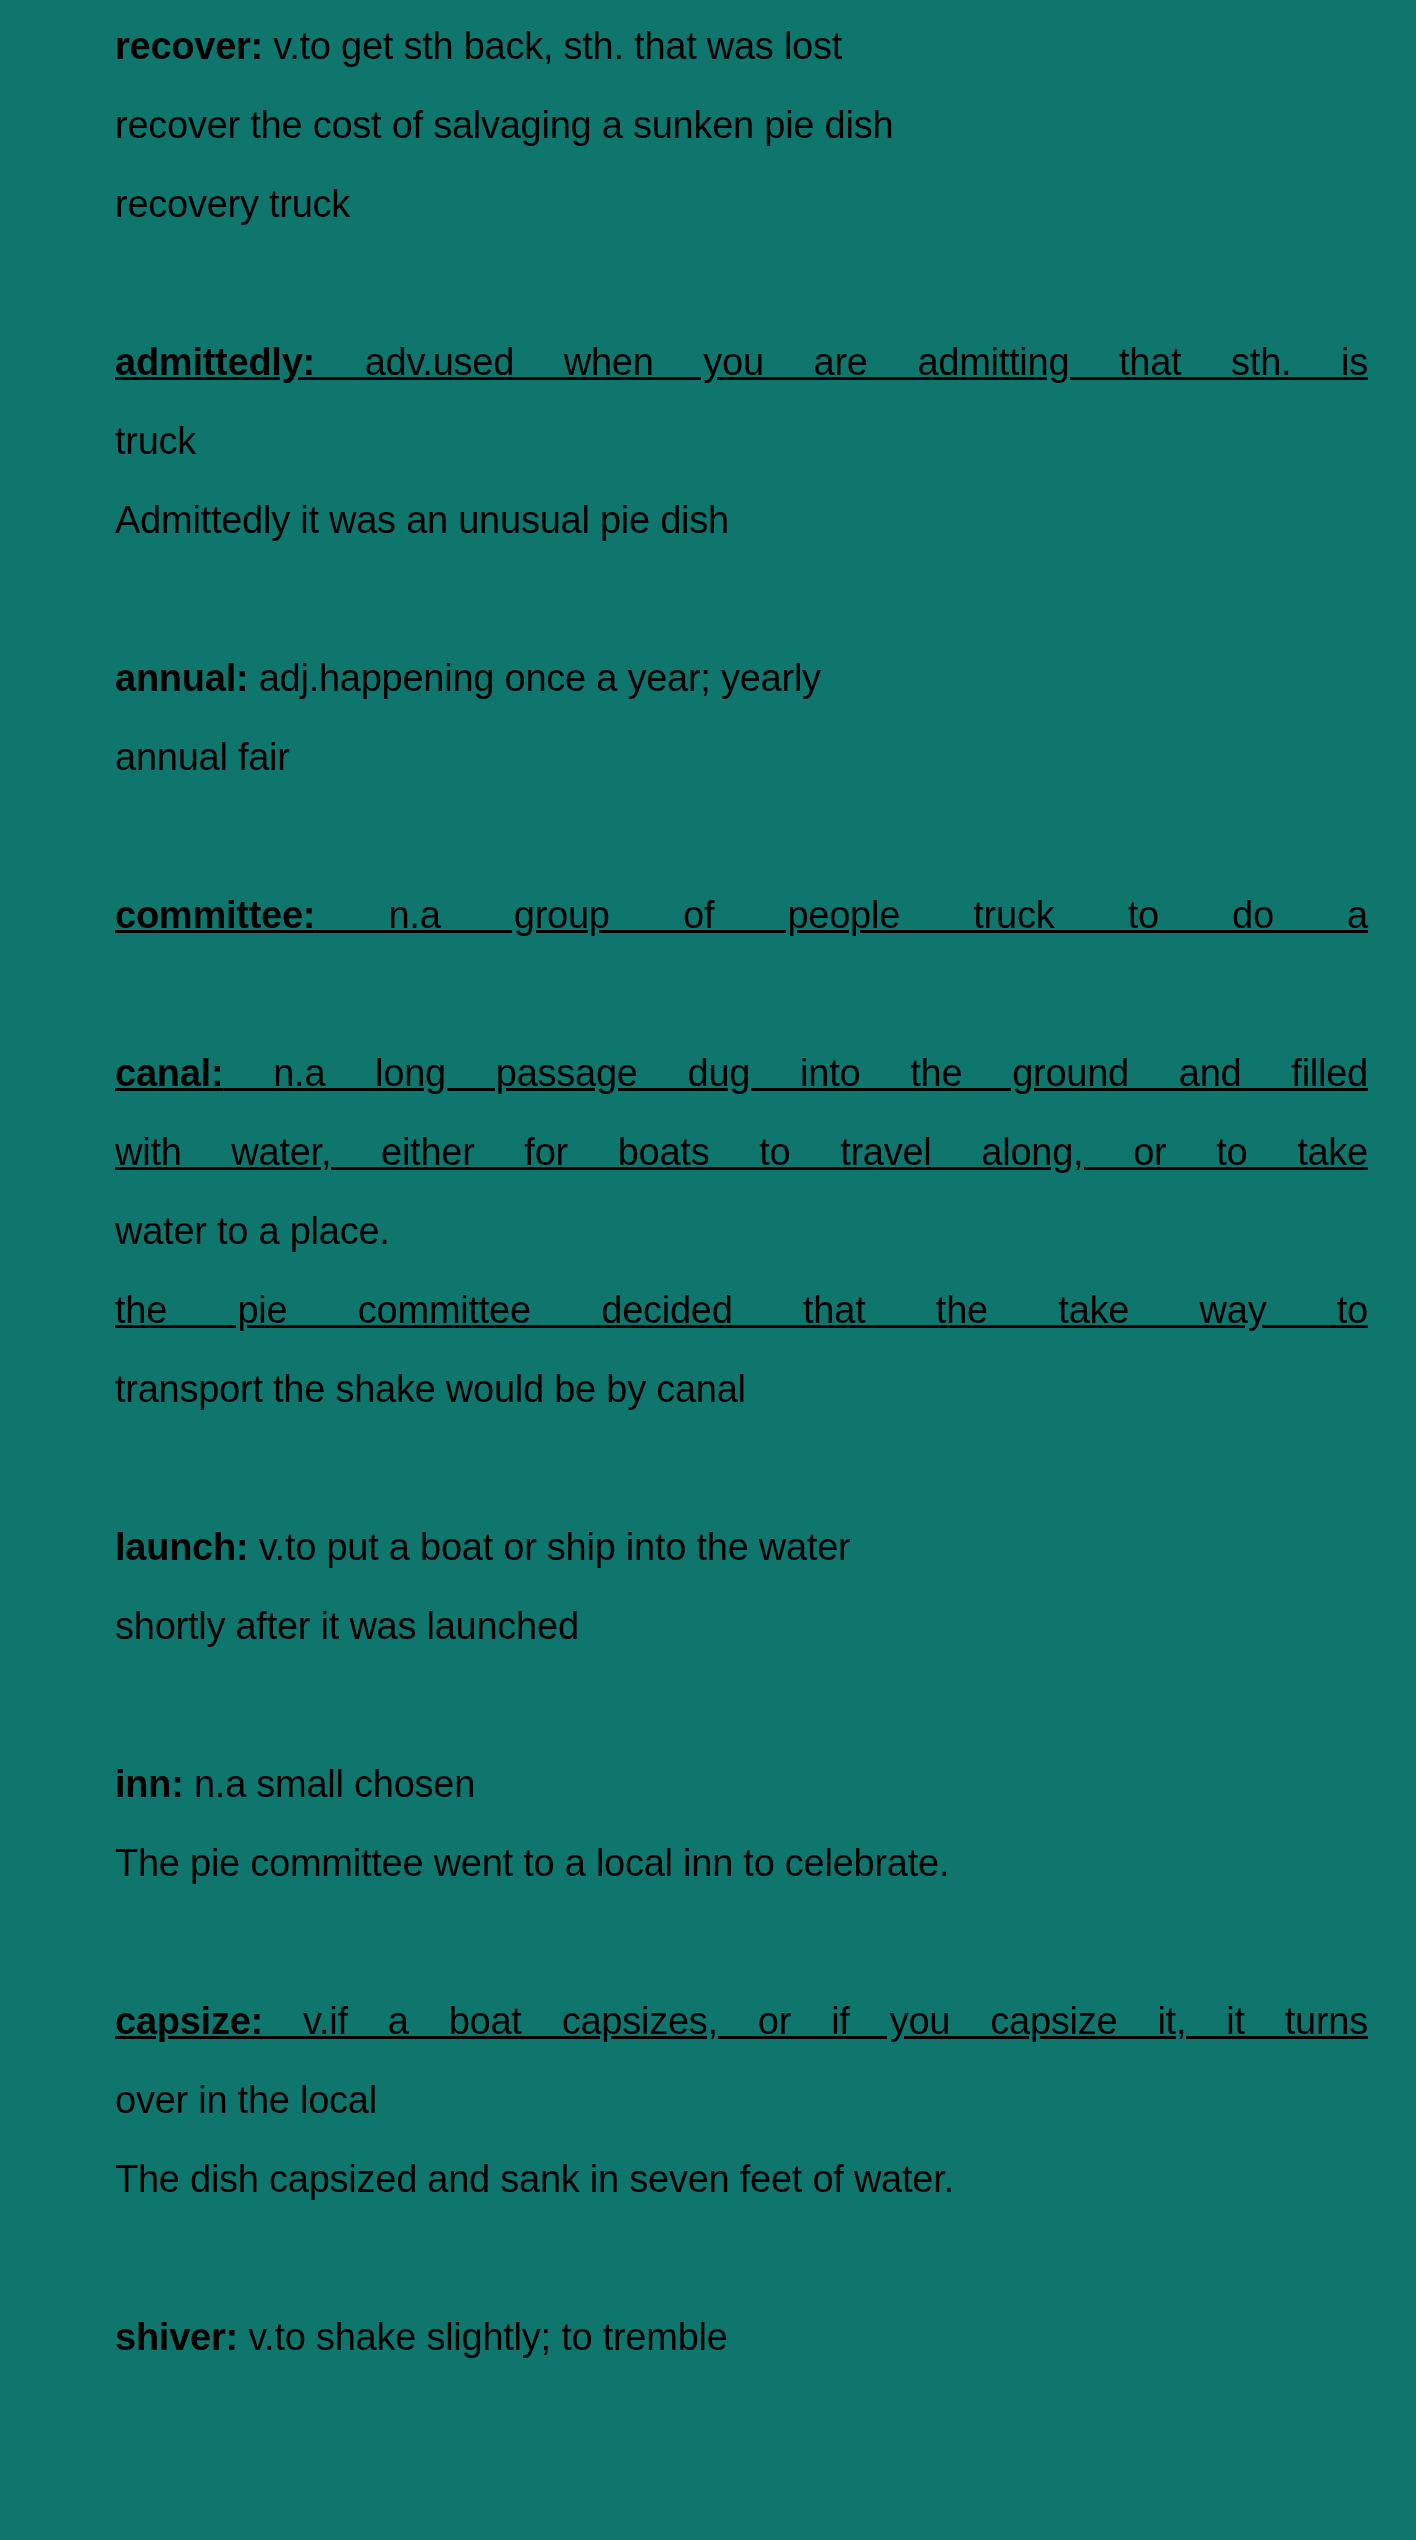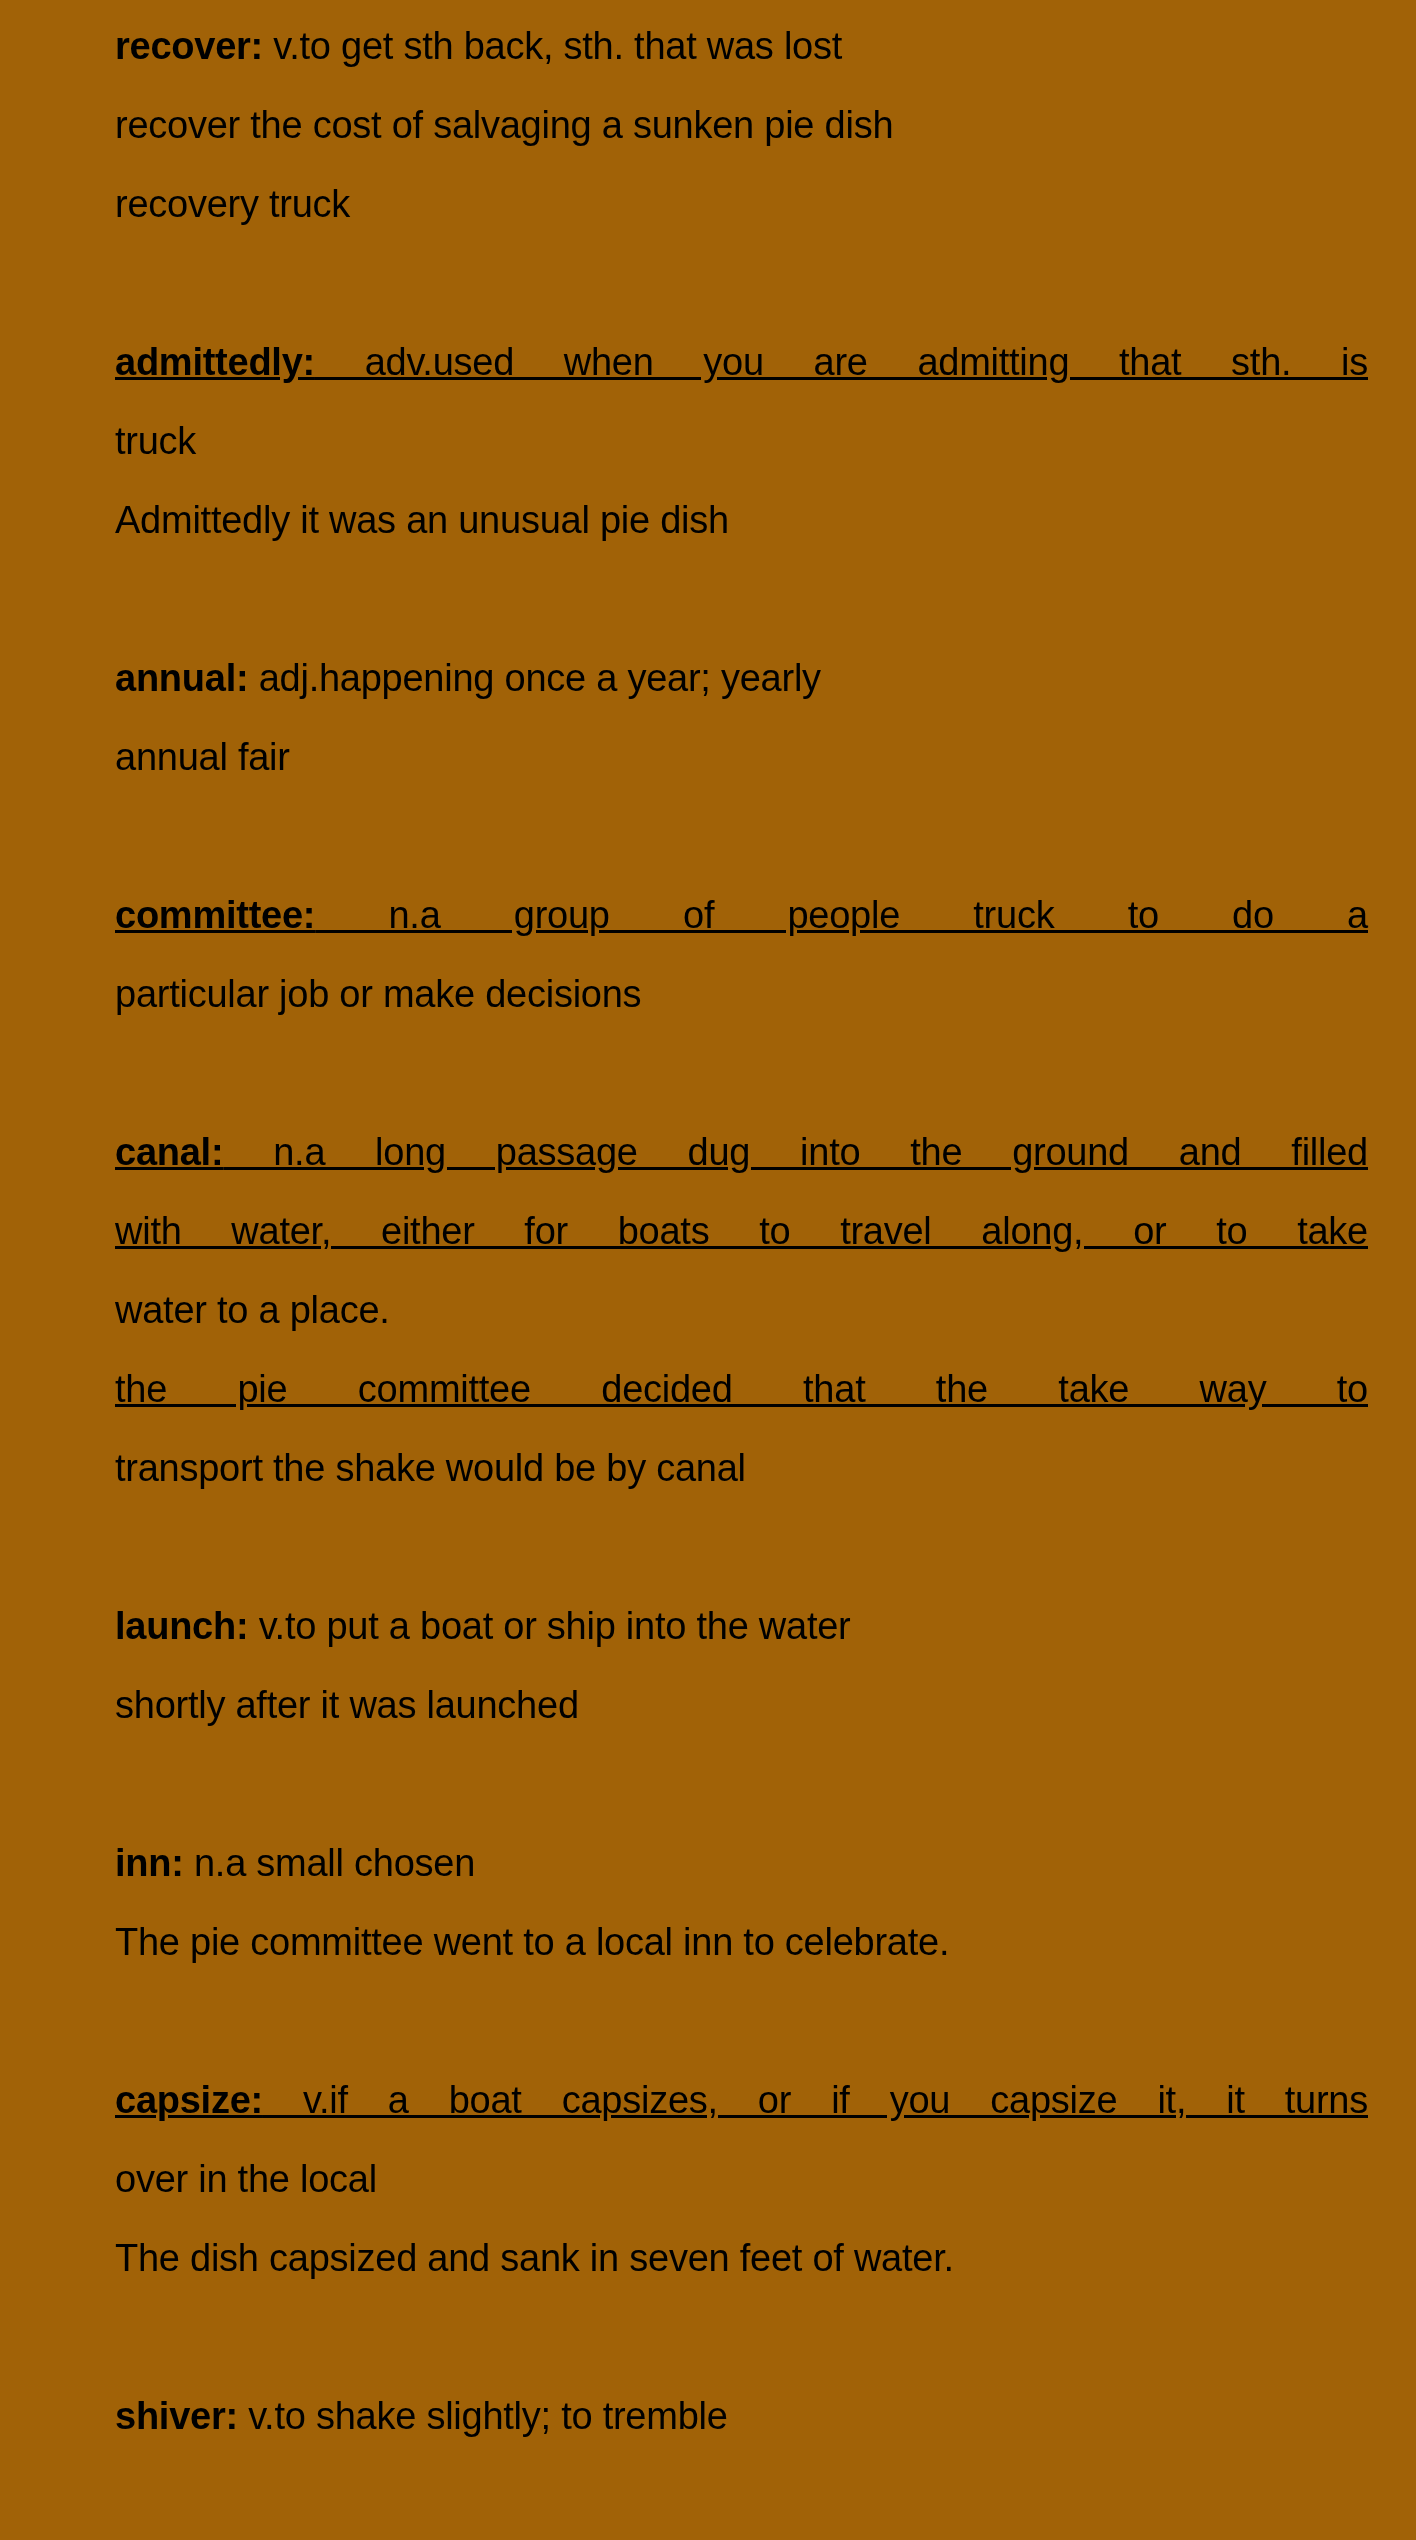--- a/index.html
+++ b/index.html
@@ -2,21 +2,21 @@
 <html><head>
 <meta charset="utf-8">
 <style>
   html, body { margin: 0; padding: 0; background: #ffffff; }
   body { width: 1416px; height: 2540px; overflow: hidden; }
   .page {
     box-sizing: border-box;
     width: 1416px;
     height: 2540px;
     padding: 7px 48px 0 115px;
-    background: #a16207;
+    background: #0f766e;
     color: #000000;
     font-family: "Liberation Sans", sans-serif;
     font-size: 38px;
     line-height: 79px;
     letter-spacing: -0.25px;
   }
   .entry + .entry { margin-top: 79px; }
   .line { text-align: left; white-space: nowrap; }
   .line.stretch {
     white-space: normal;
@@ -43,21 +43,20 @@
     <div class="line"><span>Admittedly it was an unusual pie dish</span></div>
   </div>
 
   <div class="entry">
     <div class="line"><span class="term">annual:</span><span> adj.happening once a year; yearly</span></div>
     <div class="line"><span>annual fair</span></div>
   </div>
 
   <div class="entry">
     <div class="line stretch"><span class="term">committee:</span><span> n.a group of people truck to do a</span></div>
-    <div class="line"><span>particular job or make decisions</span></div>
   </div>
 
   <div class="entry">
     <div class="line stretch"><span class="term">canal:</span><span> n.a long passage dug into the ground and filled</span></div>
     <div class="line stretch"><span>with water, either for boats to travel along, or to take</span></div>
     <div class="line"><span>water to a place.</span></div>
     <div class="line stretch"><span>the pie committee decided that the take way to</span></div>
     <div class="line"><span>transport the shake would be by canal</span></div>
   </div>
 

